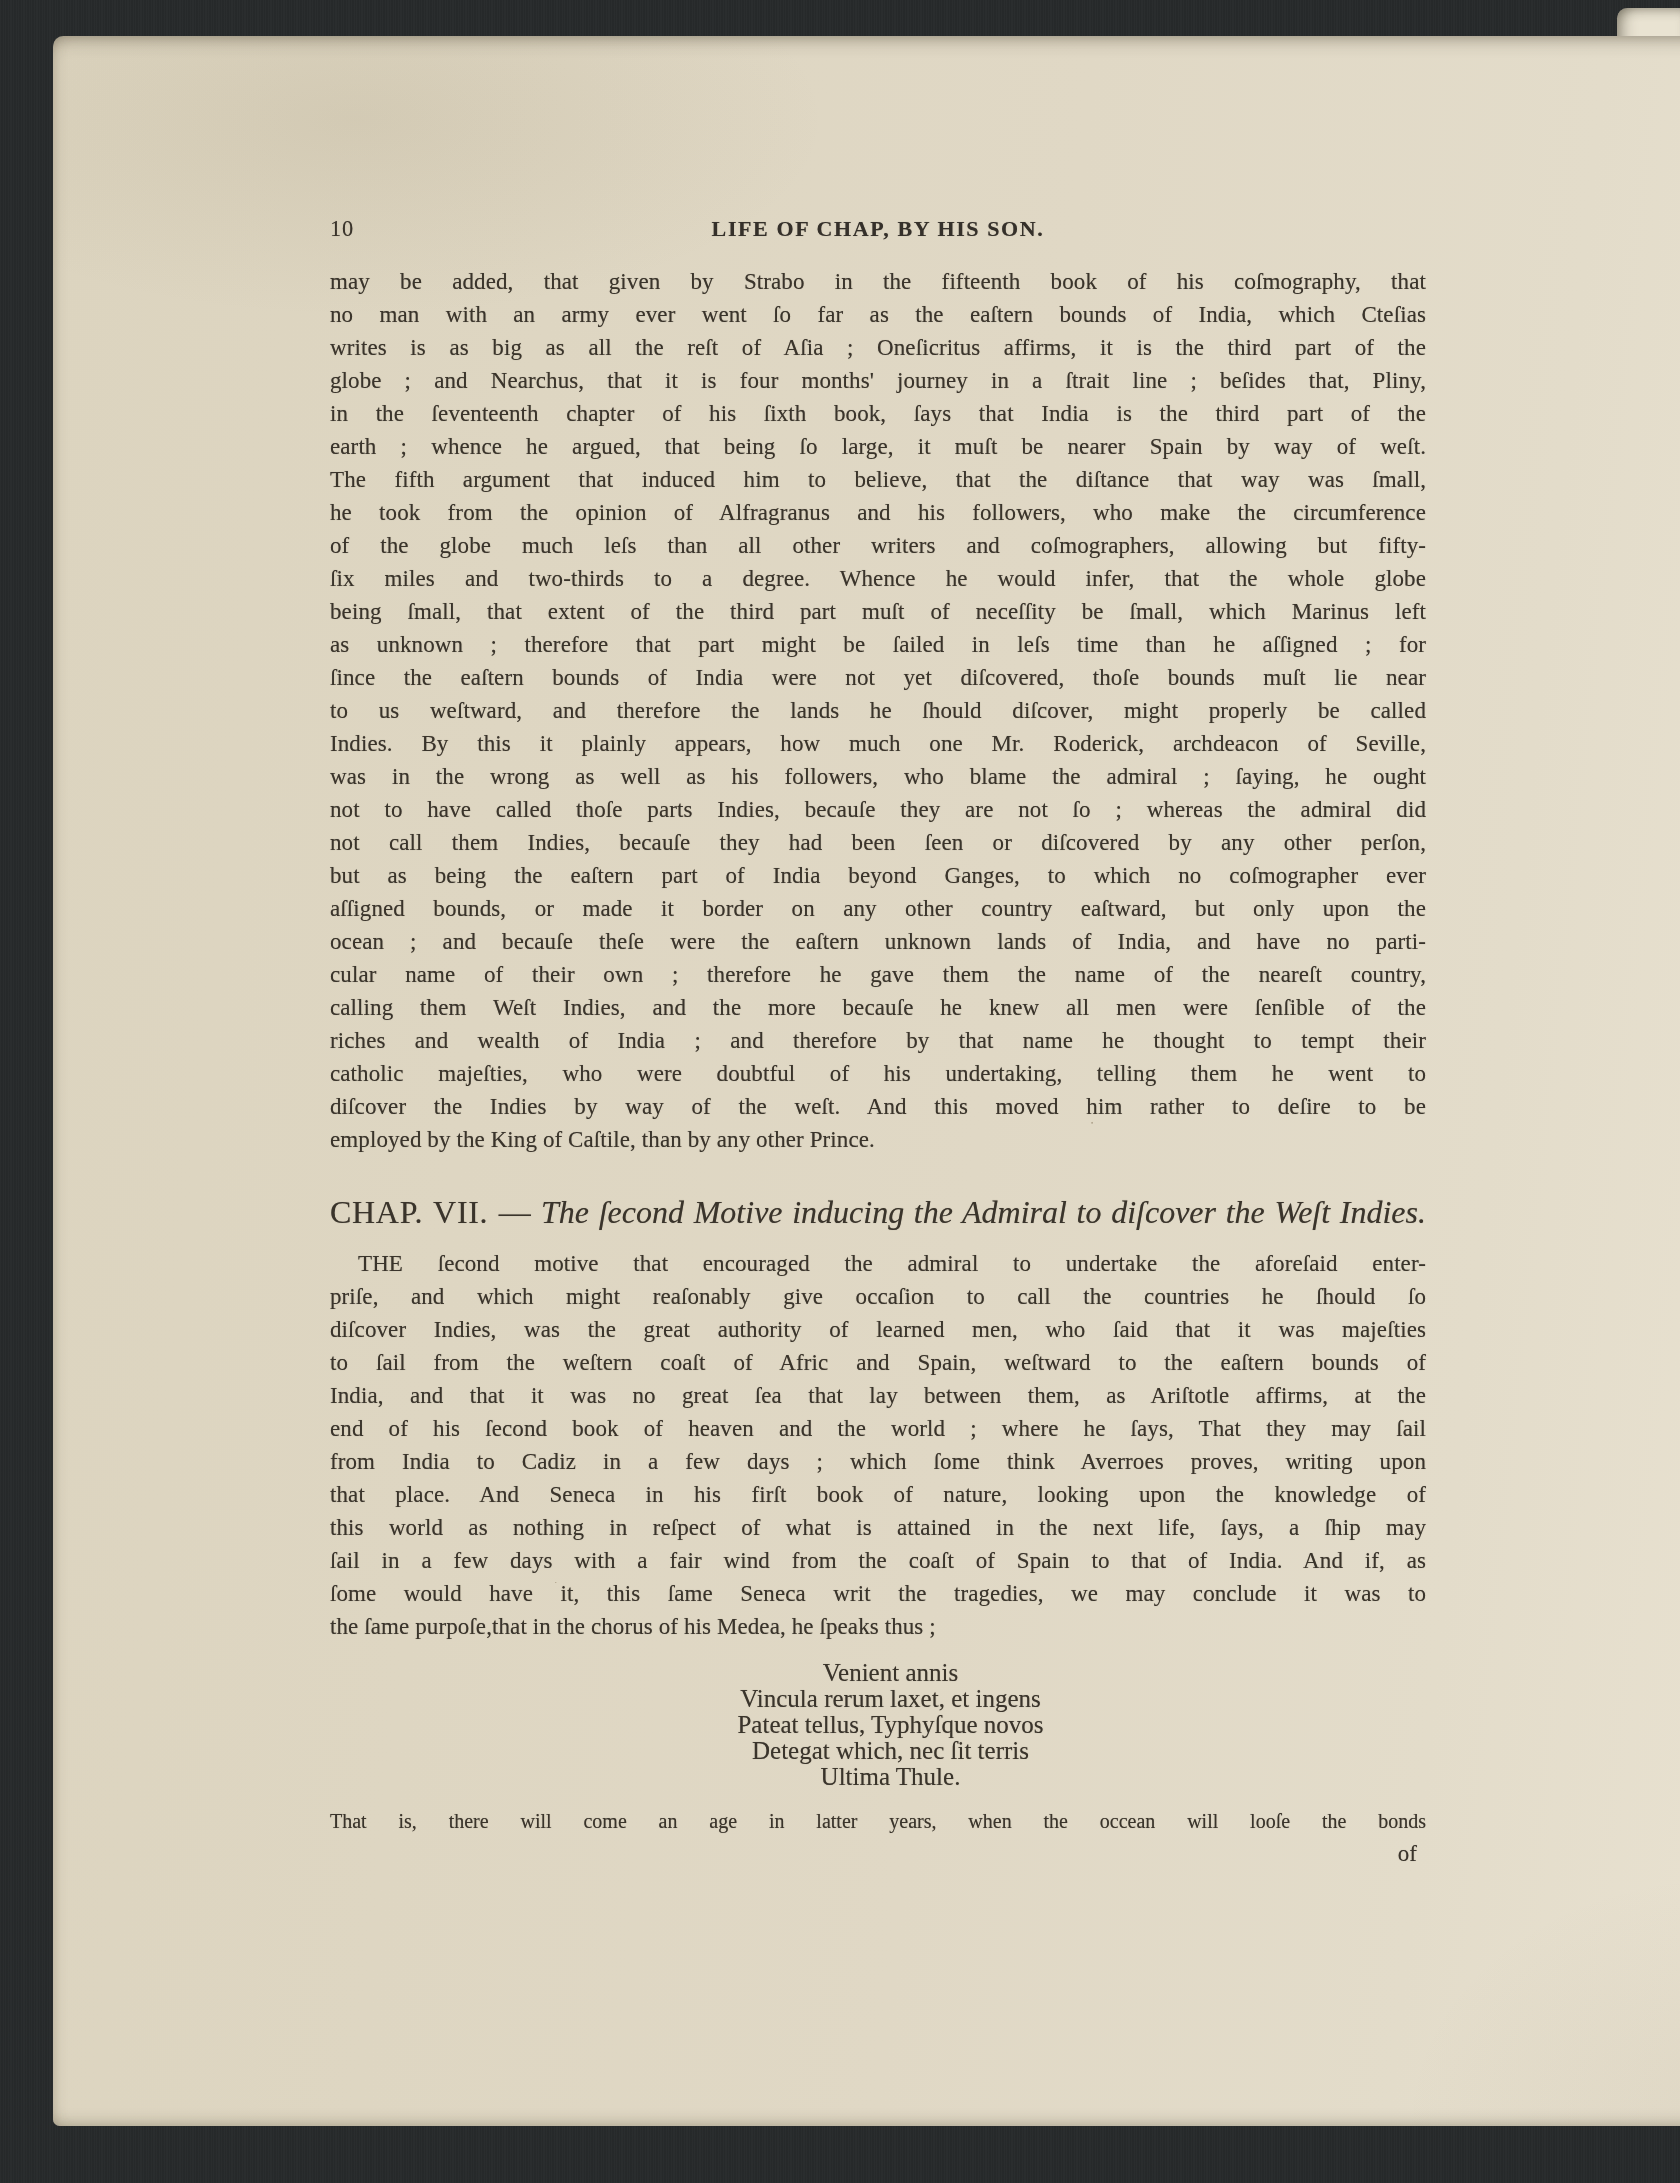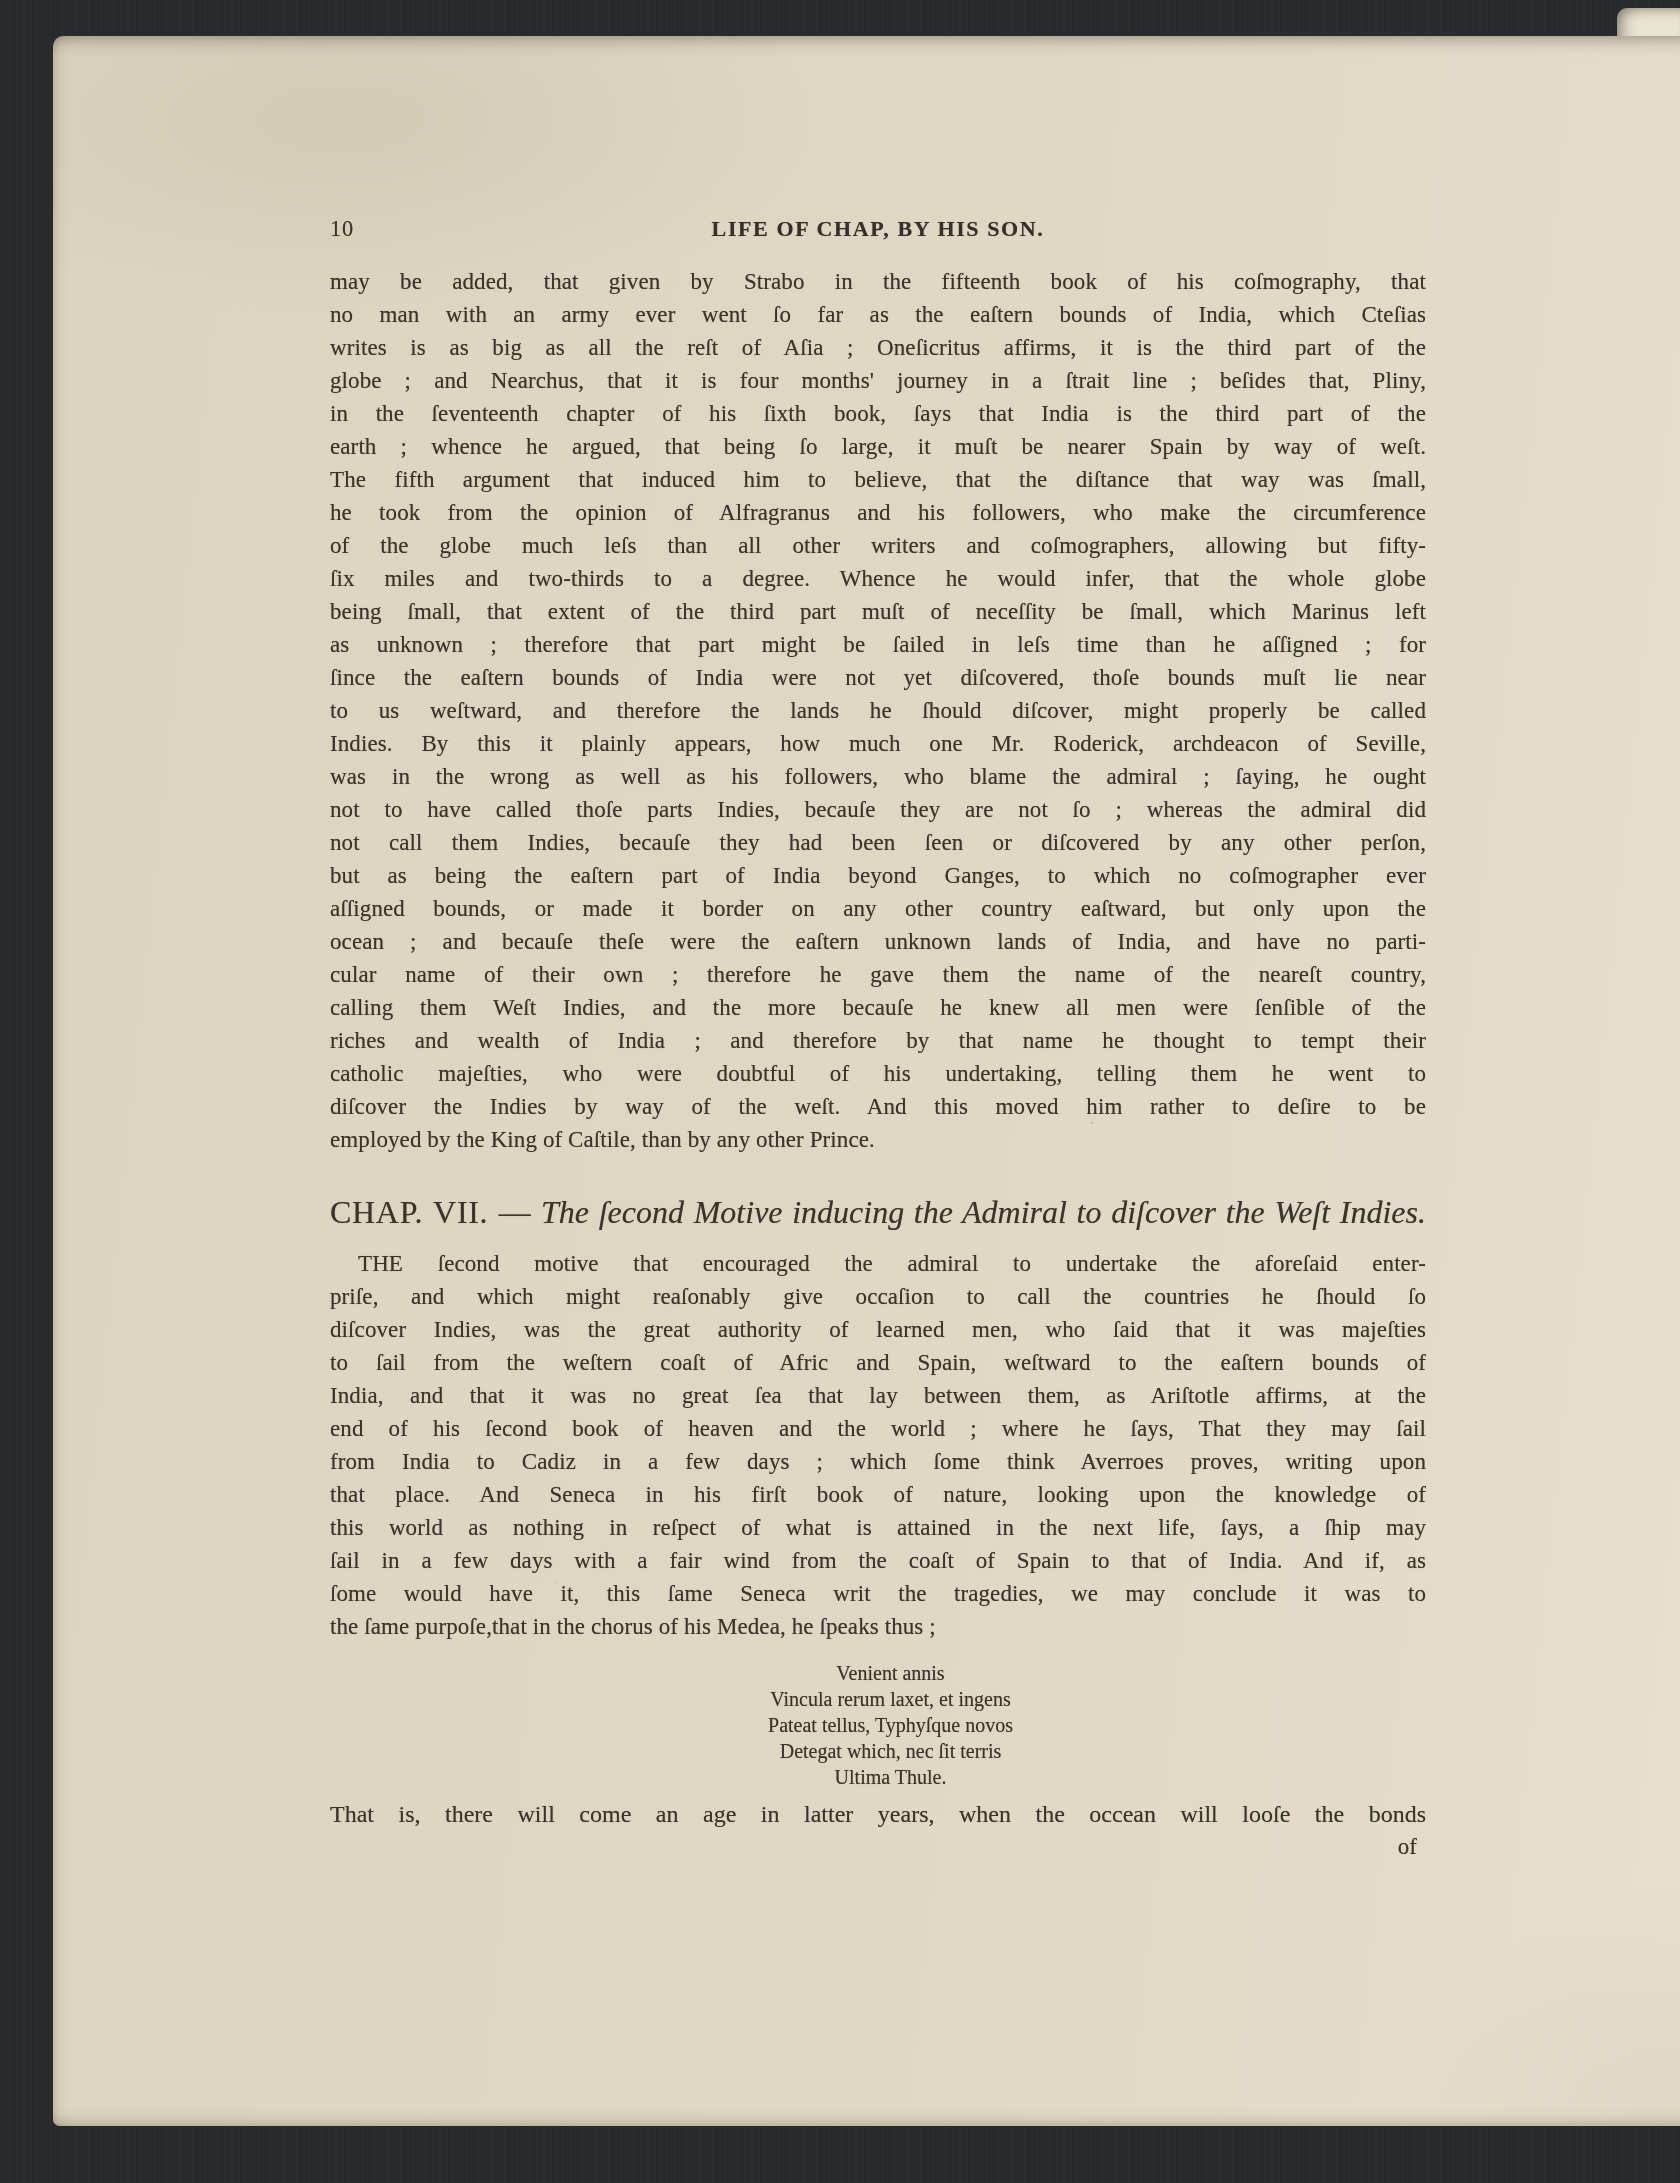--- a/index.html
+++ b/index.html
@@ -47,22 +47,22 @@
   .para2{margin-top:18.4px;}
   .para2 .tline:first-child{text-indent:28px;}
   .tline{white-space:normal;}
   .just{text-align:justify;text-align-last:justify;}
   .chapter-heading{
     margin-top:40px;font-size:32px;line-height:33px;
     text-align:justify;text-align-last:justify;
   }
   .chapter-heading .chap-label{font-style:normal;letter-spacing:0.7px;}
   .chapter-heading .chap-title{font-style:italic;}
-  .verse{margin-top:17px;margin-left:25px;text-align:center;font-size:20px;line-height:26px;}
-  .closing{margin-top:8px;font-size:24px;line-height:33px;text-align:justify;text-align-last:justify;}
+  .verse{margin-top:17px;margin-left:25px;text-align:center;font-size:25px;line-height:26px;}
+  .closing{margin-top:15px;font-size:20px;line-height:33px;text-align:justify;text-align-last:justify;}
   .catchword-row{text-align:right;font-size:23px;line-height:32px;padding-right:9.2px;}
 </style>
 </head>
 <body>
 
 <div class="page-edge"></div>
 
 <div class="page">
   <div class="column ink">
 

